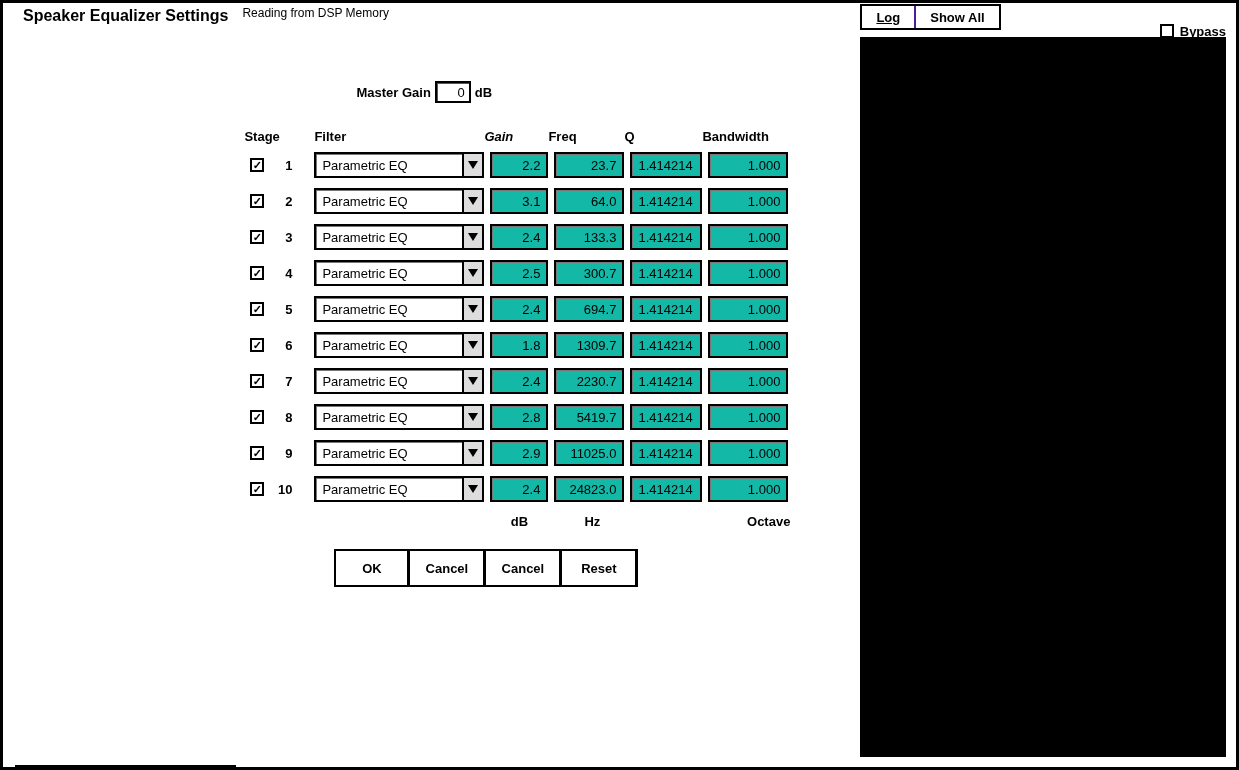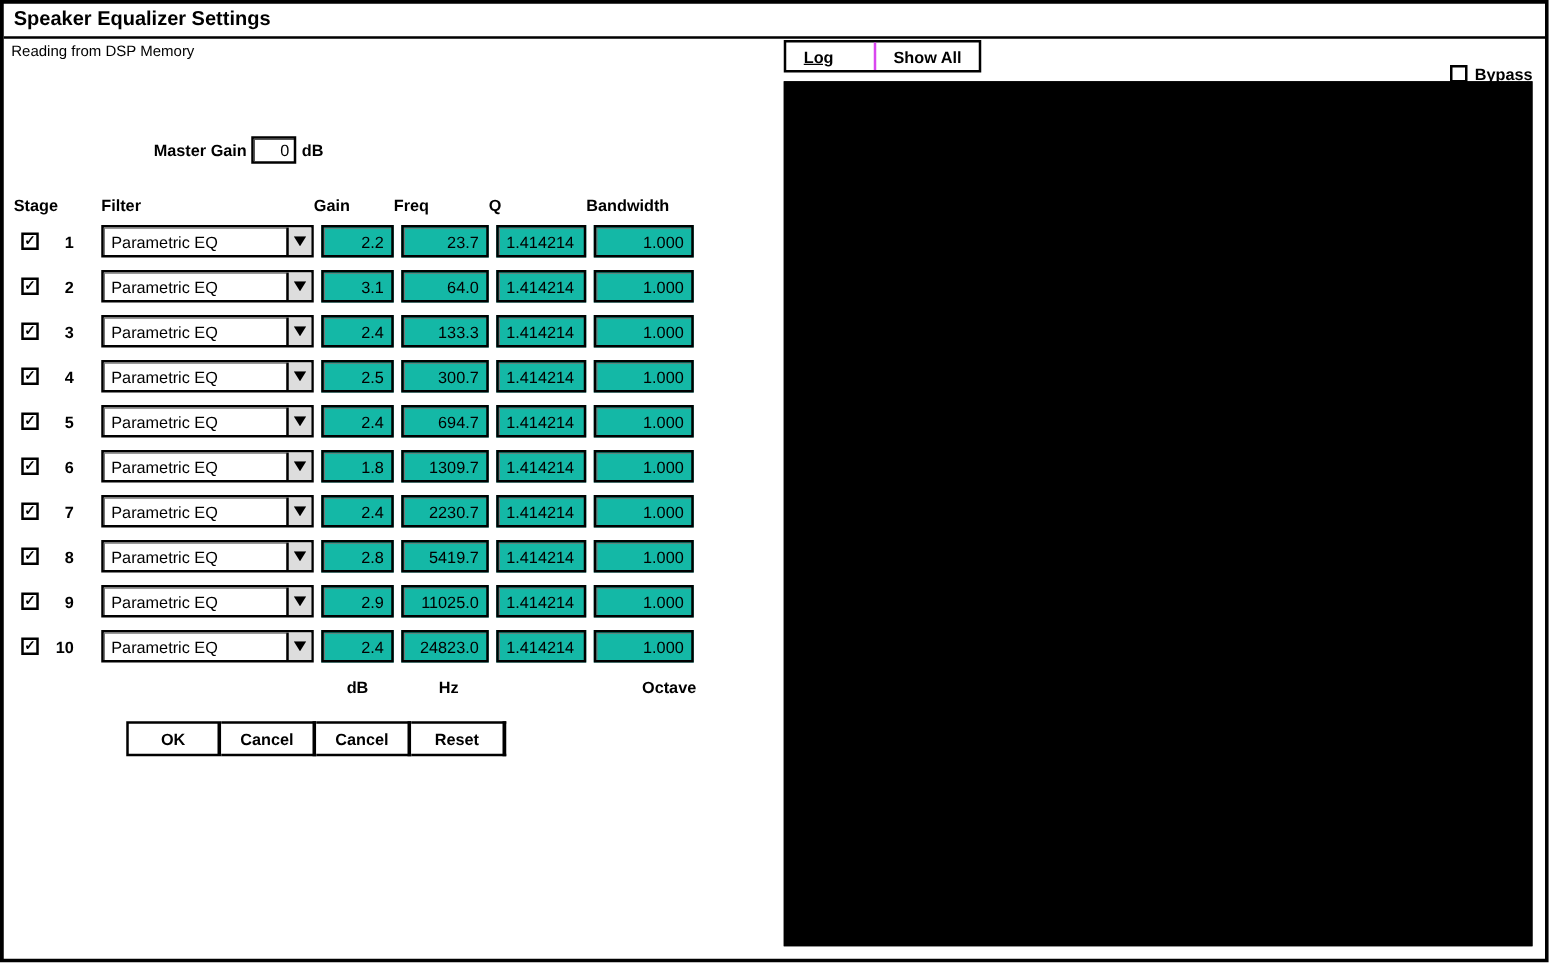--- a/index.html
+++ b/index.html
@@ -8,21 +8,21 @@
     font-family: Arial, Helvetica, sans-serif;
     font-size: 13px;
     background: #fff;
     color: #000;
   }
   .window {
     width: 1239px;
     height: 770px;
     border: 3px solid #000;
     display: flex;
-    flex-direction: column;
+    padding-left: 12px;
   }
   .titlebar {
     padding: 4px 8px;
     font-weight: bold;
     font-size: 16px;
     border-bottom: 2px solid #000;
   }
   .body {
     flex: 1;
     display: flex;
@@ -69,21 +69,21 @@
   }
   .headers {
     display: flex;
     align-items: flex-end;
     margin-top: 26px;
     font-weight: bold;
     text-align: center;
   }
   .col-stage  { width: 70px; }
   .col-filter { width: 170px; }
-  .col-gain   { width: 64px; }
+  .col-gain   { width: 64px; font-style: italic; }
   .col-freq   { width: 76px; }
   .col-q      { width: 78px; }
   .col-bw     { width: 88px; }
   .headers > div { text-align: left; }
 
   .rows { margin-top: 8px; }
   .row {
     display: flex;
     align-items: center;
     margin-bottom: 10px;
@@ -151,21 +151,21 @@
   .units .u-q    { width: 78px; }
   .units .u-bw   { width: 88px; text-align: right; padding-right: 6px; }
 
   .buttons {
     display: flex;
     margin-top: 20px;
     margin-left: 90px;
   }
   .btn {
     min-width: 76px;
-    height: 28px;
+    height: 38px;
     border: 2px solid #000;
     border-right-width: 3px;
     display: flex;
     align-items: center;
     justify-content: center;
     font-weight: bold;
     background: #fff;
     padding: 0 12px;
   }
   .btn + .btn { border-left: 0; }
@@ -183,21 +183,21 @@
   }
   .right-top-left .tab {
     padding: 0 14px;
     display: flex;
     align-items: center;
     font-weight: bold;
   }
   .right-top-left .tab.active {
     text-decoration: underline;
   }
-  .right-top-left .sep { border-left: 2px solid #d946ef; margin-left: 18px; }
+  .right-top-left .sep { border-left: 2px solid #4c1d95; }
   .bypass {
     display: flex;
     align-items: center;
     gap: 6px;
     font-weight: bold;
     margin-top: 28px;
   }
   .bypass .chk2 {
     width: 14px; height: 14px;
     border: 2px solid #000;

